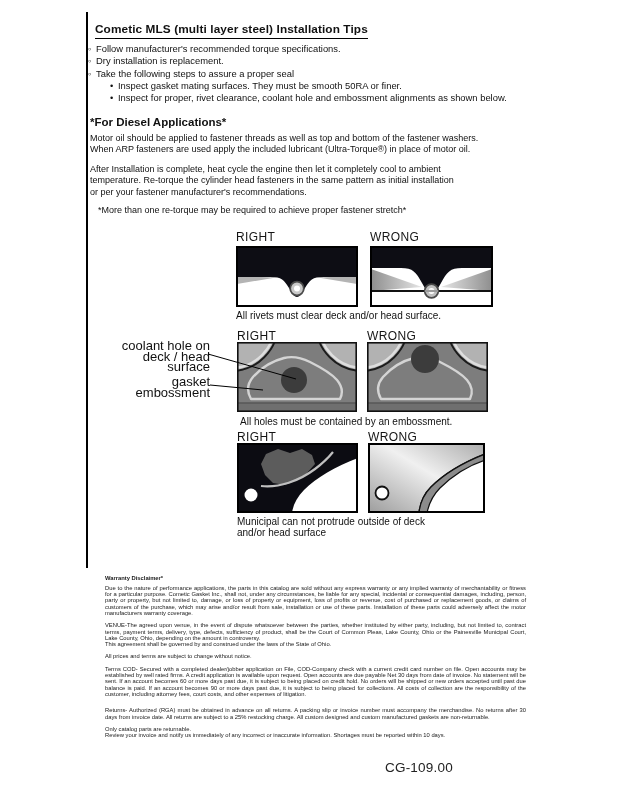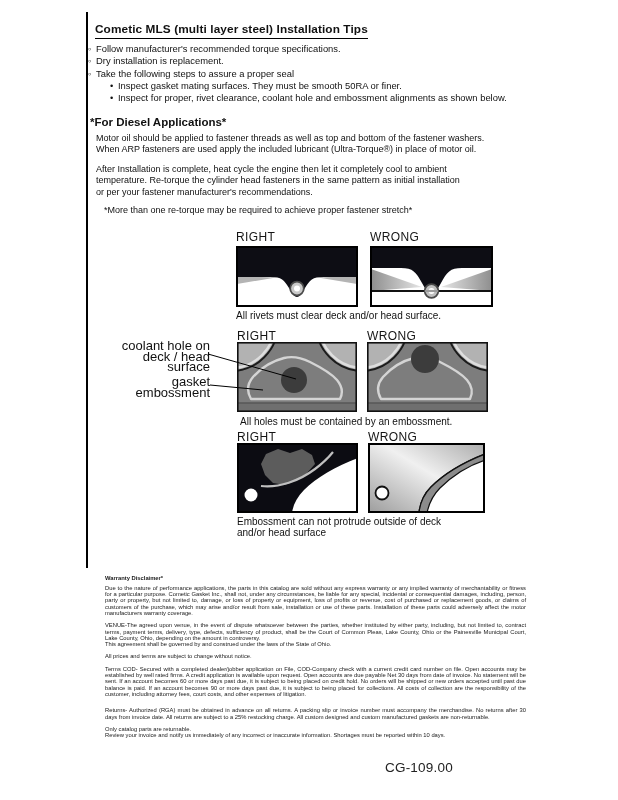--- a/index.html
+++ b/index.html
@@ -5,21 +5,21 @@
   html,body{margin:0;padding:0;background:#ffffff;}
   .page{position:relative;width:618px;height:800px;background:#ffffff;overflow:hidden;
         font-family:"Liberation Sans","DejaVu Sans",sans-serif;color:#111;}
   .edge-line{position:absolute;left:86px;top:12px;width:1.5px;height:556px;background:#000;}
   .title{position:absolute;left:95px;top:22px;margin:0;font-size:11.8px;font-weight:bold;
          border-bottom:1.6px solid #000;padding-bottom:2px;letter-spacing:.1px;white-space:nowrap;}
   .tips{position:absolute;left:88px;top:43px;font-size:9.4px;line-height:12.3px;white-space:nowrap;}
   .tips .row .marker{display:inline-block;width:8px;}
   .tips .sub{padding-left:22px;}
   .diesel-heading{position:absolute;left:90px;top:116px;margin:0;font-size:11.5px;font-weight:bold;white-space:nowrap;}
-  .para{position:absolute;left:96px;font-size:9px;line-height:11.3px;white-space:nowrap;}
+  .para{position:absolute;left:90px;font-size:9px;line-height:11.3px;white-space:nowrap;}
   .p1{top:133px;} .p2{top:164px;} .note{top:205px;margin-left:8px;}
   .dlabel{position:absolute;font-size:12px;text-align:left;letter-spacing:.4px;color:#151515;}
   .panel{position:absolute;line-height:0;}
   .caption{position:absolute;font-size:10px;color:#111;white-space:nowrap;}
   .caption2l{line-height:11px;}
   .sidelabel{position:absolute;font-size:13px;line-height:10.6px;text-align:right;color:#111;}
   .leader{position:absolute;left:206px;top:348px;z-index:5;pointer-events:none;}
   .legal{position:absolute;left:105px;top:575px;width:421px;font-size:5.8px;line-height:6.3px;color:#1a1a1a;}
   .legal h4{margin:0 0 3.5px 0;font-size:5.8px;}
   .legal p{margin:0 0 6px 0;text-align:justify;}
@@ -167,21 +167,21 @@
         </linearGradient>
       </defs>
       <rect width="117" height="70" fill="#ffffff"></rect>
       <path d="M0,0 H117 V11 C94,20 75,32 63,44 C56,51 52,60 51,70 H0 Z" fill="url(#band)" stroke="#101010" stroke-width="1.5"></path>
       <path d="M117,11 C94,20 75,32 63,44 C56,51 52,60 51,70 L59,70 C61,60 65,52 72,45 C83,34 99,23 117,17 Z" fill="#8c8c8c" stroke="#101010" stroke-width="1.2"></path>
       <circle cx="14" cy="50" r="6.5" fill="#ffffff" stroke="#101010" stroke-width="1.8"></circle>
       <rect x="1" y="1" width="115" height="68" fill="none" stroke="#000" stroke-width="2"></rect>
     </svg>
   </div>
   <div class="caption caption2l" style="left:237px;top:516px;">
-    <div>Embossment can not protrude outside of deck</div>
+    <div>Municipal can not protrude outside of deck</div>
     <div>and/or head surface</div>
   </div>
 
   <div class="legal">
     <h4>Warranty Disclaimer*</h4>
     <p>Due to the nature of performance applications, the parts in this catalog are sold without any express warranty or any implied warranty of merchantability or fitness for a particular purpose.  Cometic Gasket Inc., shall not, under any circumstances, be liable for any special, incidental or consequential damages, including, person, party or property, but not limited to, damage, or loss of property or equipment, loss of profits or revenue, cost of purchased or replacement goods, or claims of customers of the purchase, which may arise and/or result from sale, installation or use of these parts.  Installation of these parts could adversely affect the motor manufacturers warranty coverage.</p>
     <p class="tight">VENUE-The agreed upon venue, in the event of dispute whatsoever between the parties, whether instituted by either party, including, but not limited to, contract terms, payment terms, delivery, type, defects, sufficiency of product, shall be the Court of Common Pleas, Lake County, Ohio or the Painesville Municipal Court, Lake County, Ohio, depending on the amount in controversy.</p>
     <p>This agreement shall be governed by and construed under the laws of the State of Ohio.</p>
     <p>All prices and terms are subject to change without notice.</p>
     <p class="pre-returns">Terms COD- Secured with a completed dealer/jobber application on File, COD-Company check with a current credit card number on file.  Open accounts may be established by well rated firms.  A credit application is available upon request.  Open accounts are due payable Net 30 days from date of invoice.  No statement will be sent.  If an account becomes 60 or more days past due, it is subject to being placed on credit hold.  No orders will be shipped or new orders accepted until past due balance is paid.  If an account becomes 90 or more days past due, it is subject to being placed for collections.  All costs of collection are the responsibility of the customer, including attorney fees, court costs, and other expenses of litigation.</p>

